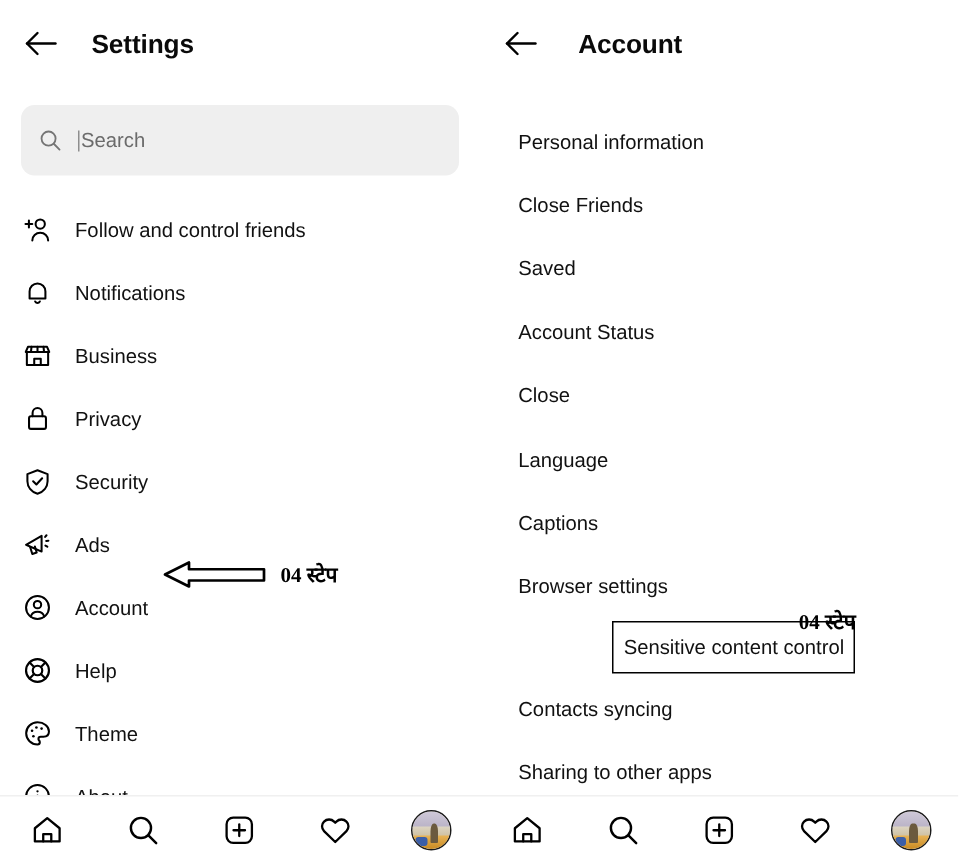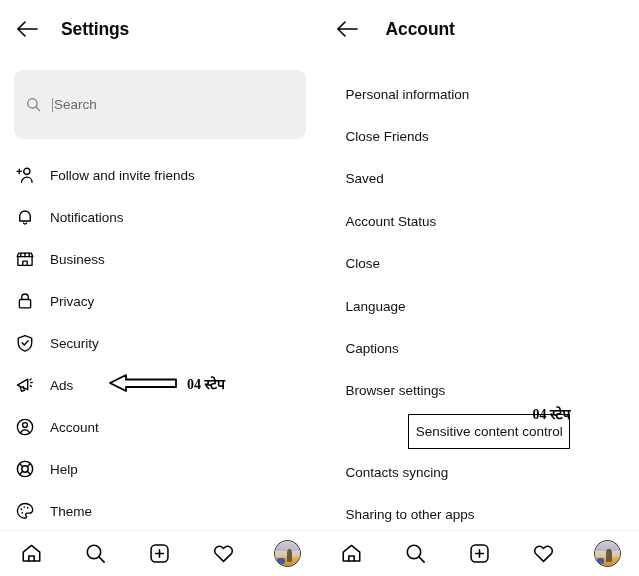--- a/index.html
+++ b/index.html
@@ -58,21 +58,21 @@
   
   .search-wrap {
     padding: 18px 14px 0 14px;
   }
   .search-bar {
     display: flex;
     align-items: center;
     height: 43px;
     background: #efefef;
     border-radius: 9px;
-    padding: 13px 12px;
+    padding: 2px 12px;
     cursor: text;
   }
   .search-icon { flex: 0 0 auto; display:flex; }
   .caret {
     display: inline-block;
     width: 1px;
     height: 14px;
     background: #8e8e8e;
     margin-left: 11px;
     margin-right: 1px;
@@ -255,21 +255,21 @@
 
       <div class="left-item">
         <span class="li-icon">
           <svg width="20" height="20" viewBox="0 0 22 22" fill="none" stroke="#000" stroke-width="1.5" stroke-linecap="round" stroke-linejoin="round">
             <circle cx="13" cy="7" r="3.4"></circle>
             <path d="M7.2 19c0-3.2 2.6-5.6 5.8-5.6s5.8 2.4 5.8 5.6"></path>
             <line x1="2.2" y1="7" x2="7.2" y2="7"></line>
             <line x1="4.7" y1="4.5" x2="4.7" y2="9.5"></line>
           </svg>
         </span>
-        <span class="li-label">Follow and invite friends</span>
+        <span class="li-label">Follow and control friends</span>
       </div>
 
       <div class="left-item">
         <span class="li-icon">
           <svg width="20" height="20" viewBox="0 0 22 22" fill="none" stroke="#000" stroke-width="1.5" stroke-linecap="round" stroke-linejoin="round">
             <path d="M5.2 15.4h11.6V10.2c0-3.2-2.6-5.8-5.8-5.8s-5.8 2.6-5.8 5.8z"></path>
             <path d="M9.3 17.6c.4.7 1 1.1 1.7 1.1s1.3-.4 1.7-1.1"></path>
           </svg>
         </span>
         <span class="li-label">Notifications</span>

